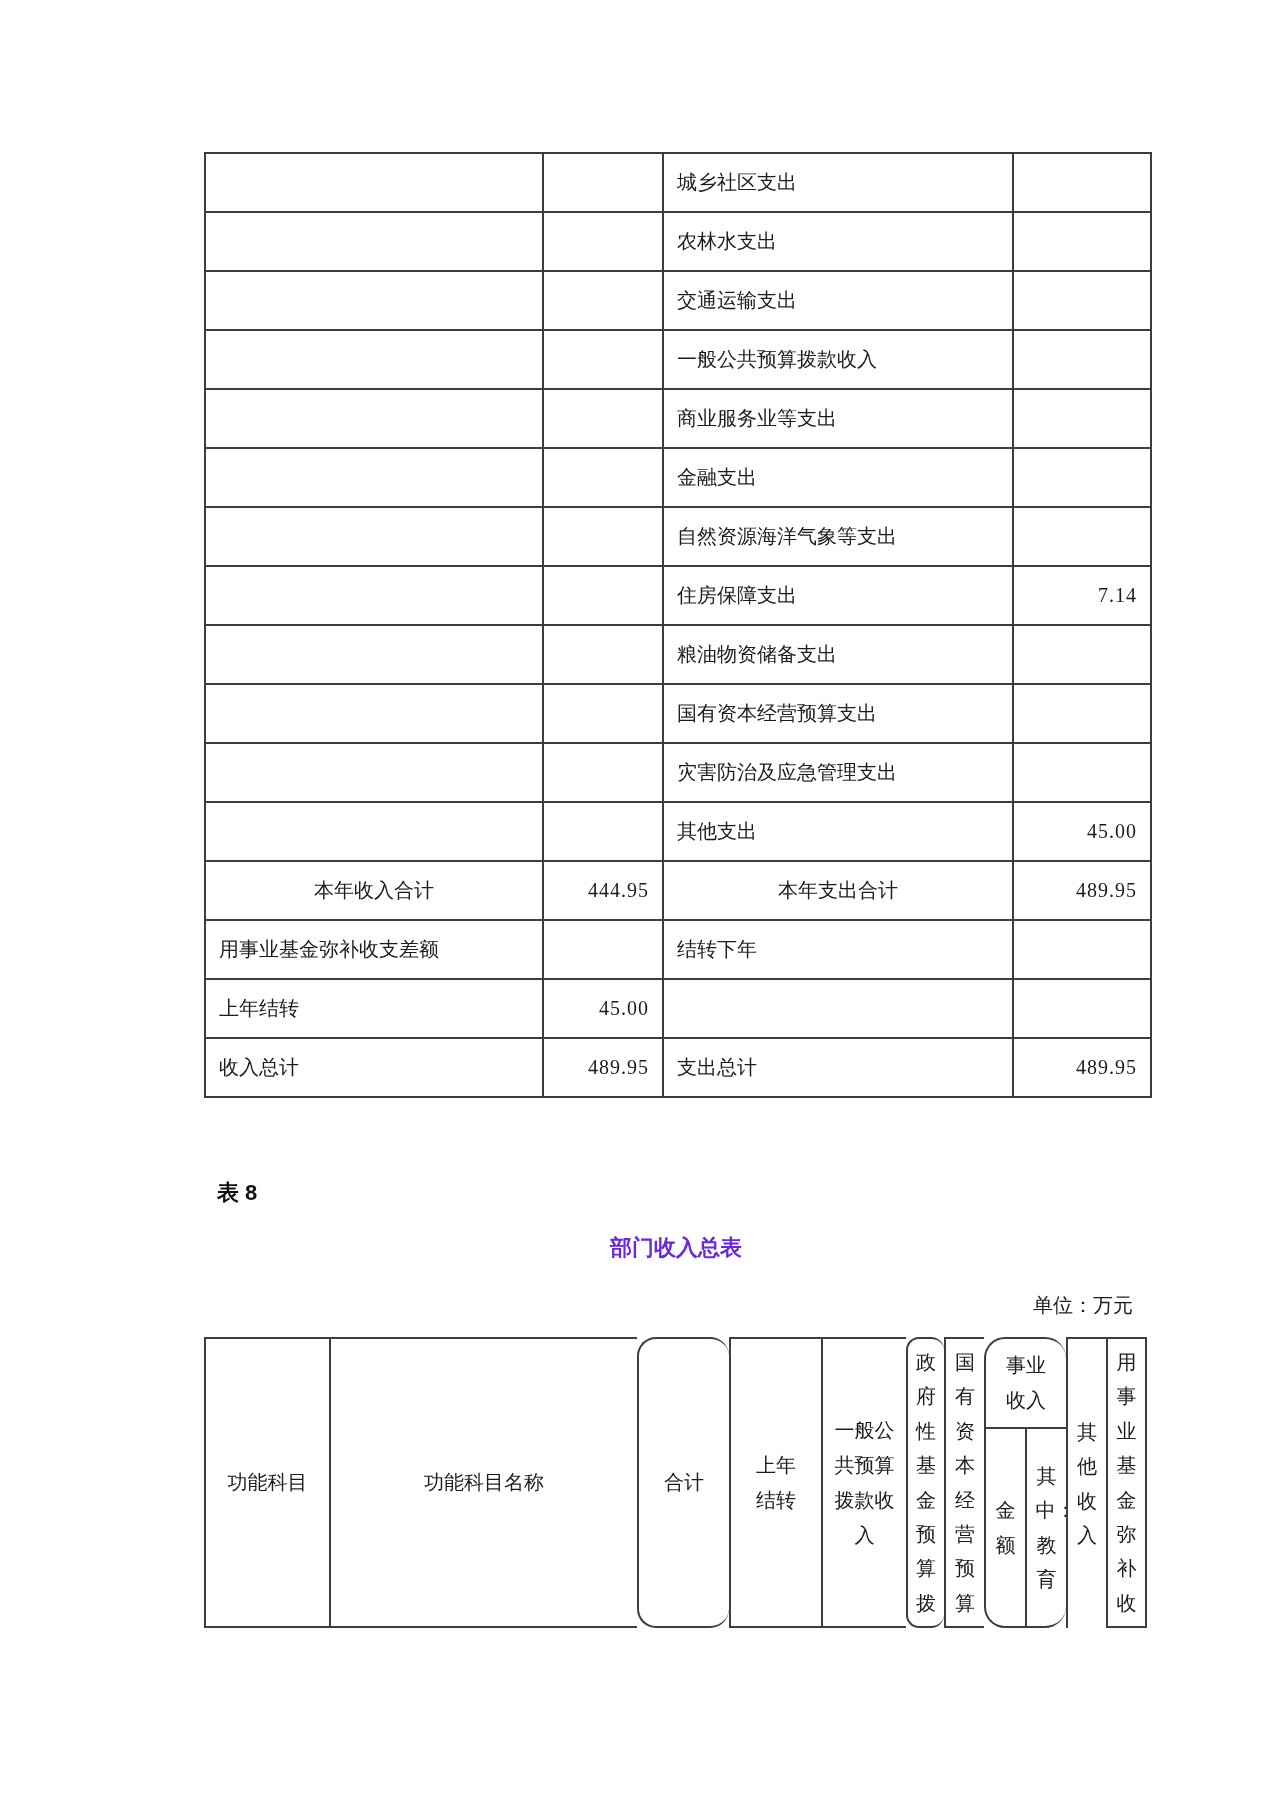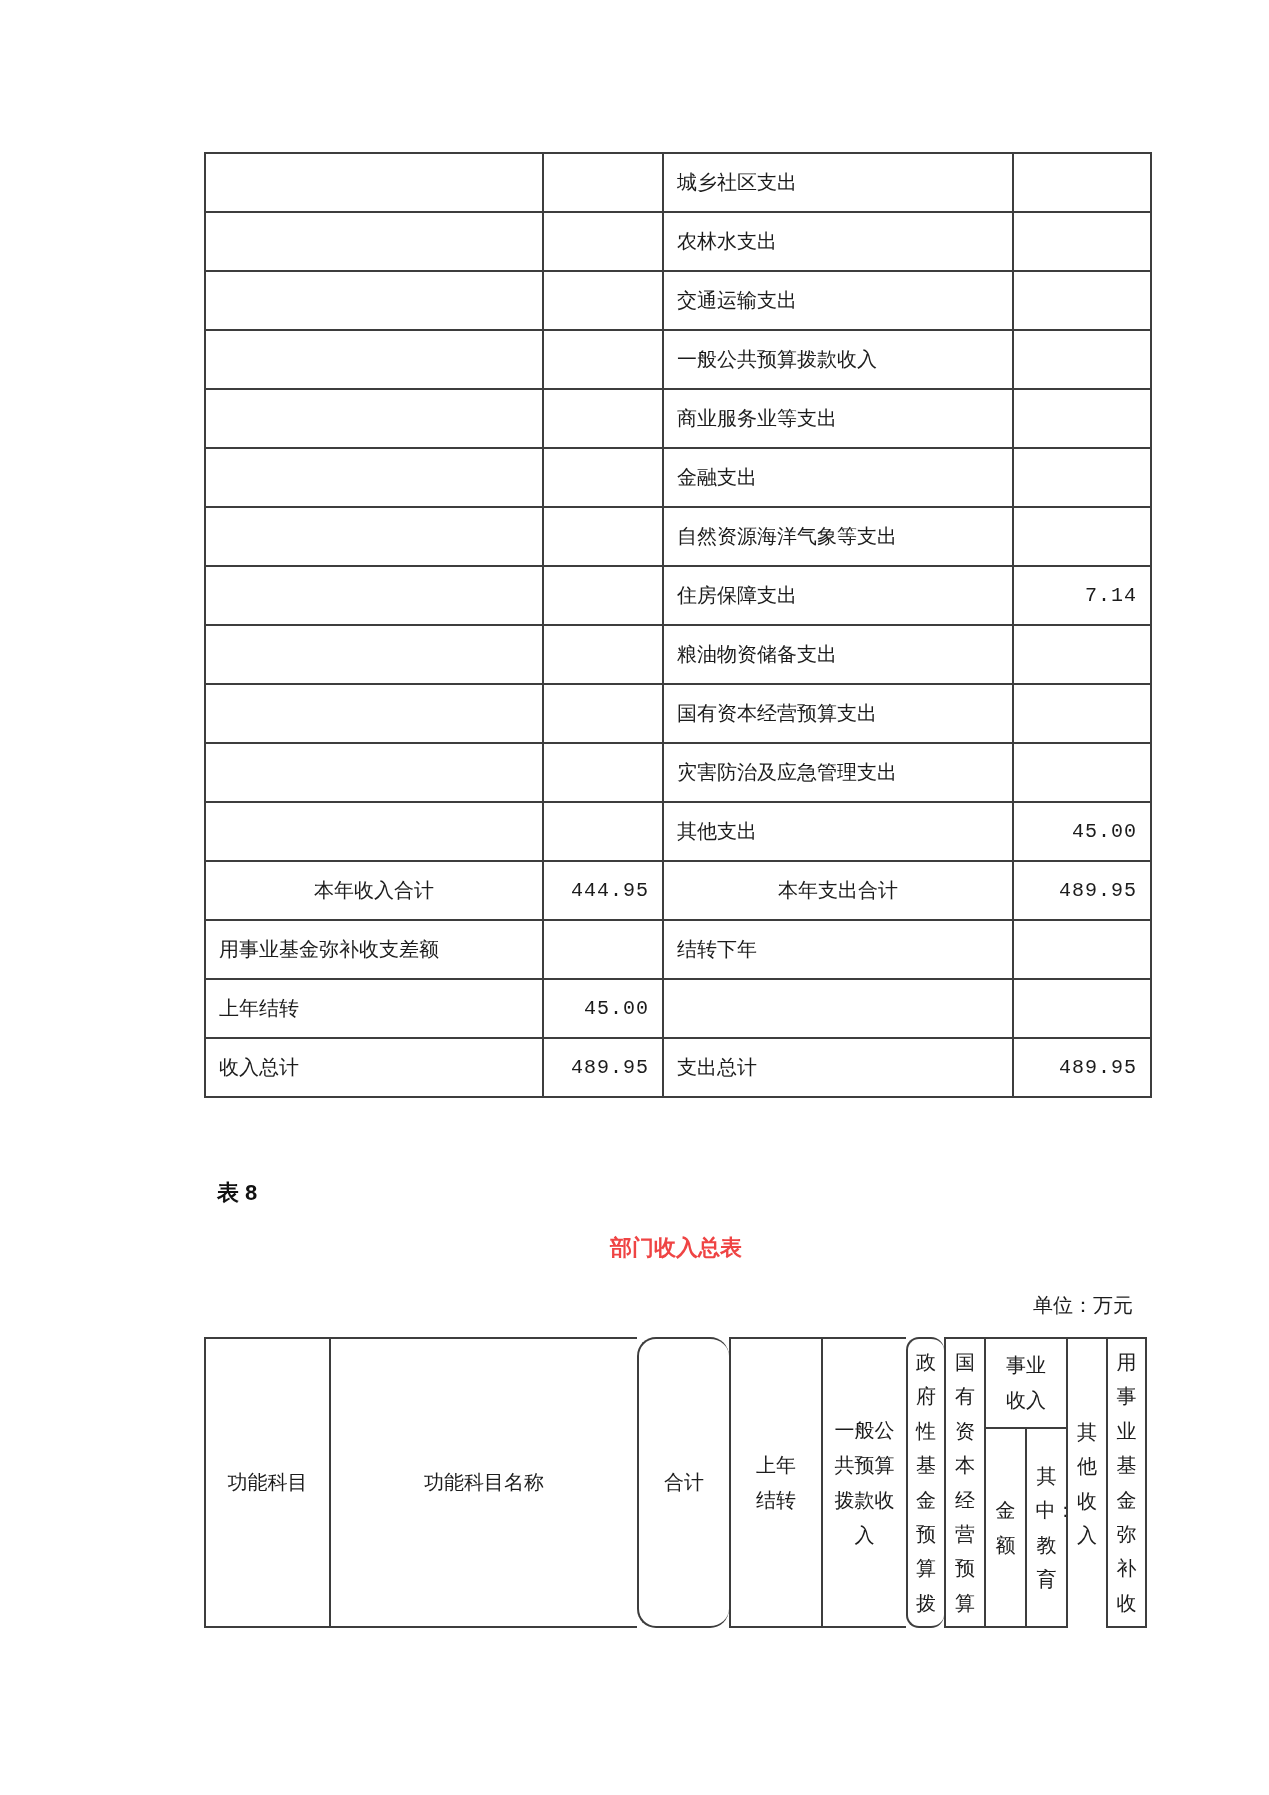--- a/index.html
+++ b/index.html
@@ -14,21 +14,20 @@
   }
 
   
   table.t1 {
     position:absolute;
     left:204px;
     top:152px;
     width:946px;
     border-collapse:collapse;
     table-layout:fixed;
-    font-family:Liberation Mono, monospace;
   }
   table.t1 td {
     border:2px solid #3d3d3d;
     height:57px;
     font-size:20px;
     padding:0 13px;
     overflow:hidden;
     white-space:nowrap;
   }
   table.t1 td.lft { text-align:left; }
@@ -47,21 +46,21 @@
   }
   .tbl-title {
     position:absolute;
     left:204px;
     top:1233px;
     width:944px;
     text-align:center;
     font-family:"Liberation Sans","DejaVu Sans",sans-serif;
     font-weight:bold;
     font-size:22px;
-    color:#ef4444;
+    color:#6d28d9;
   }
   .tbl-unit {
     position:absolute;
     left:204px;
     top:1292px;
     width:944px;
     box-sizing:border-box;
     padding-right:15px;
     text-align:right;
     font-size:20px;
@@ -91,21 +90,21 @@
   .t2 .cell.no-bottom { border-bottom:none; }
 
   .w-code   { width:125px; }
   .w-name   { width:308px; }
   .w-total  { width:92px;border-radius:19px;  }
   .w-prev   { width:92px;  }
   .w-general{ width:85px;  }
   .w-v38    { width:38px;border-radius:13px;  }
   .w-v40    { width:40px;  }
   .w-v41    { width:41px;  }
-  .w-comp   { width:82px;  }
+  .w-comp   { width:82px;border-radius:21px;  }
 
   .wrap2 { display:inline-block; width:2.2em;  line-height:1.75; text-align:center; }
   .wrap3 { display:inline-block; width:3.25em; line-height:1.75; text-align:center; }
   .vert  {
     display:inline-block;
     width:22px;
     word-break:break-all;
     line-height:1.72;
     text-align:center;
   }

